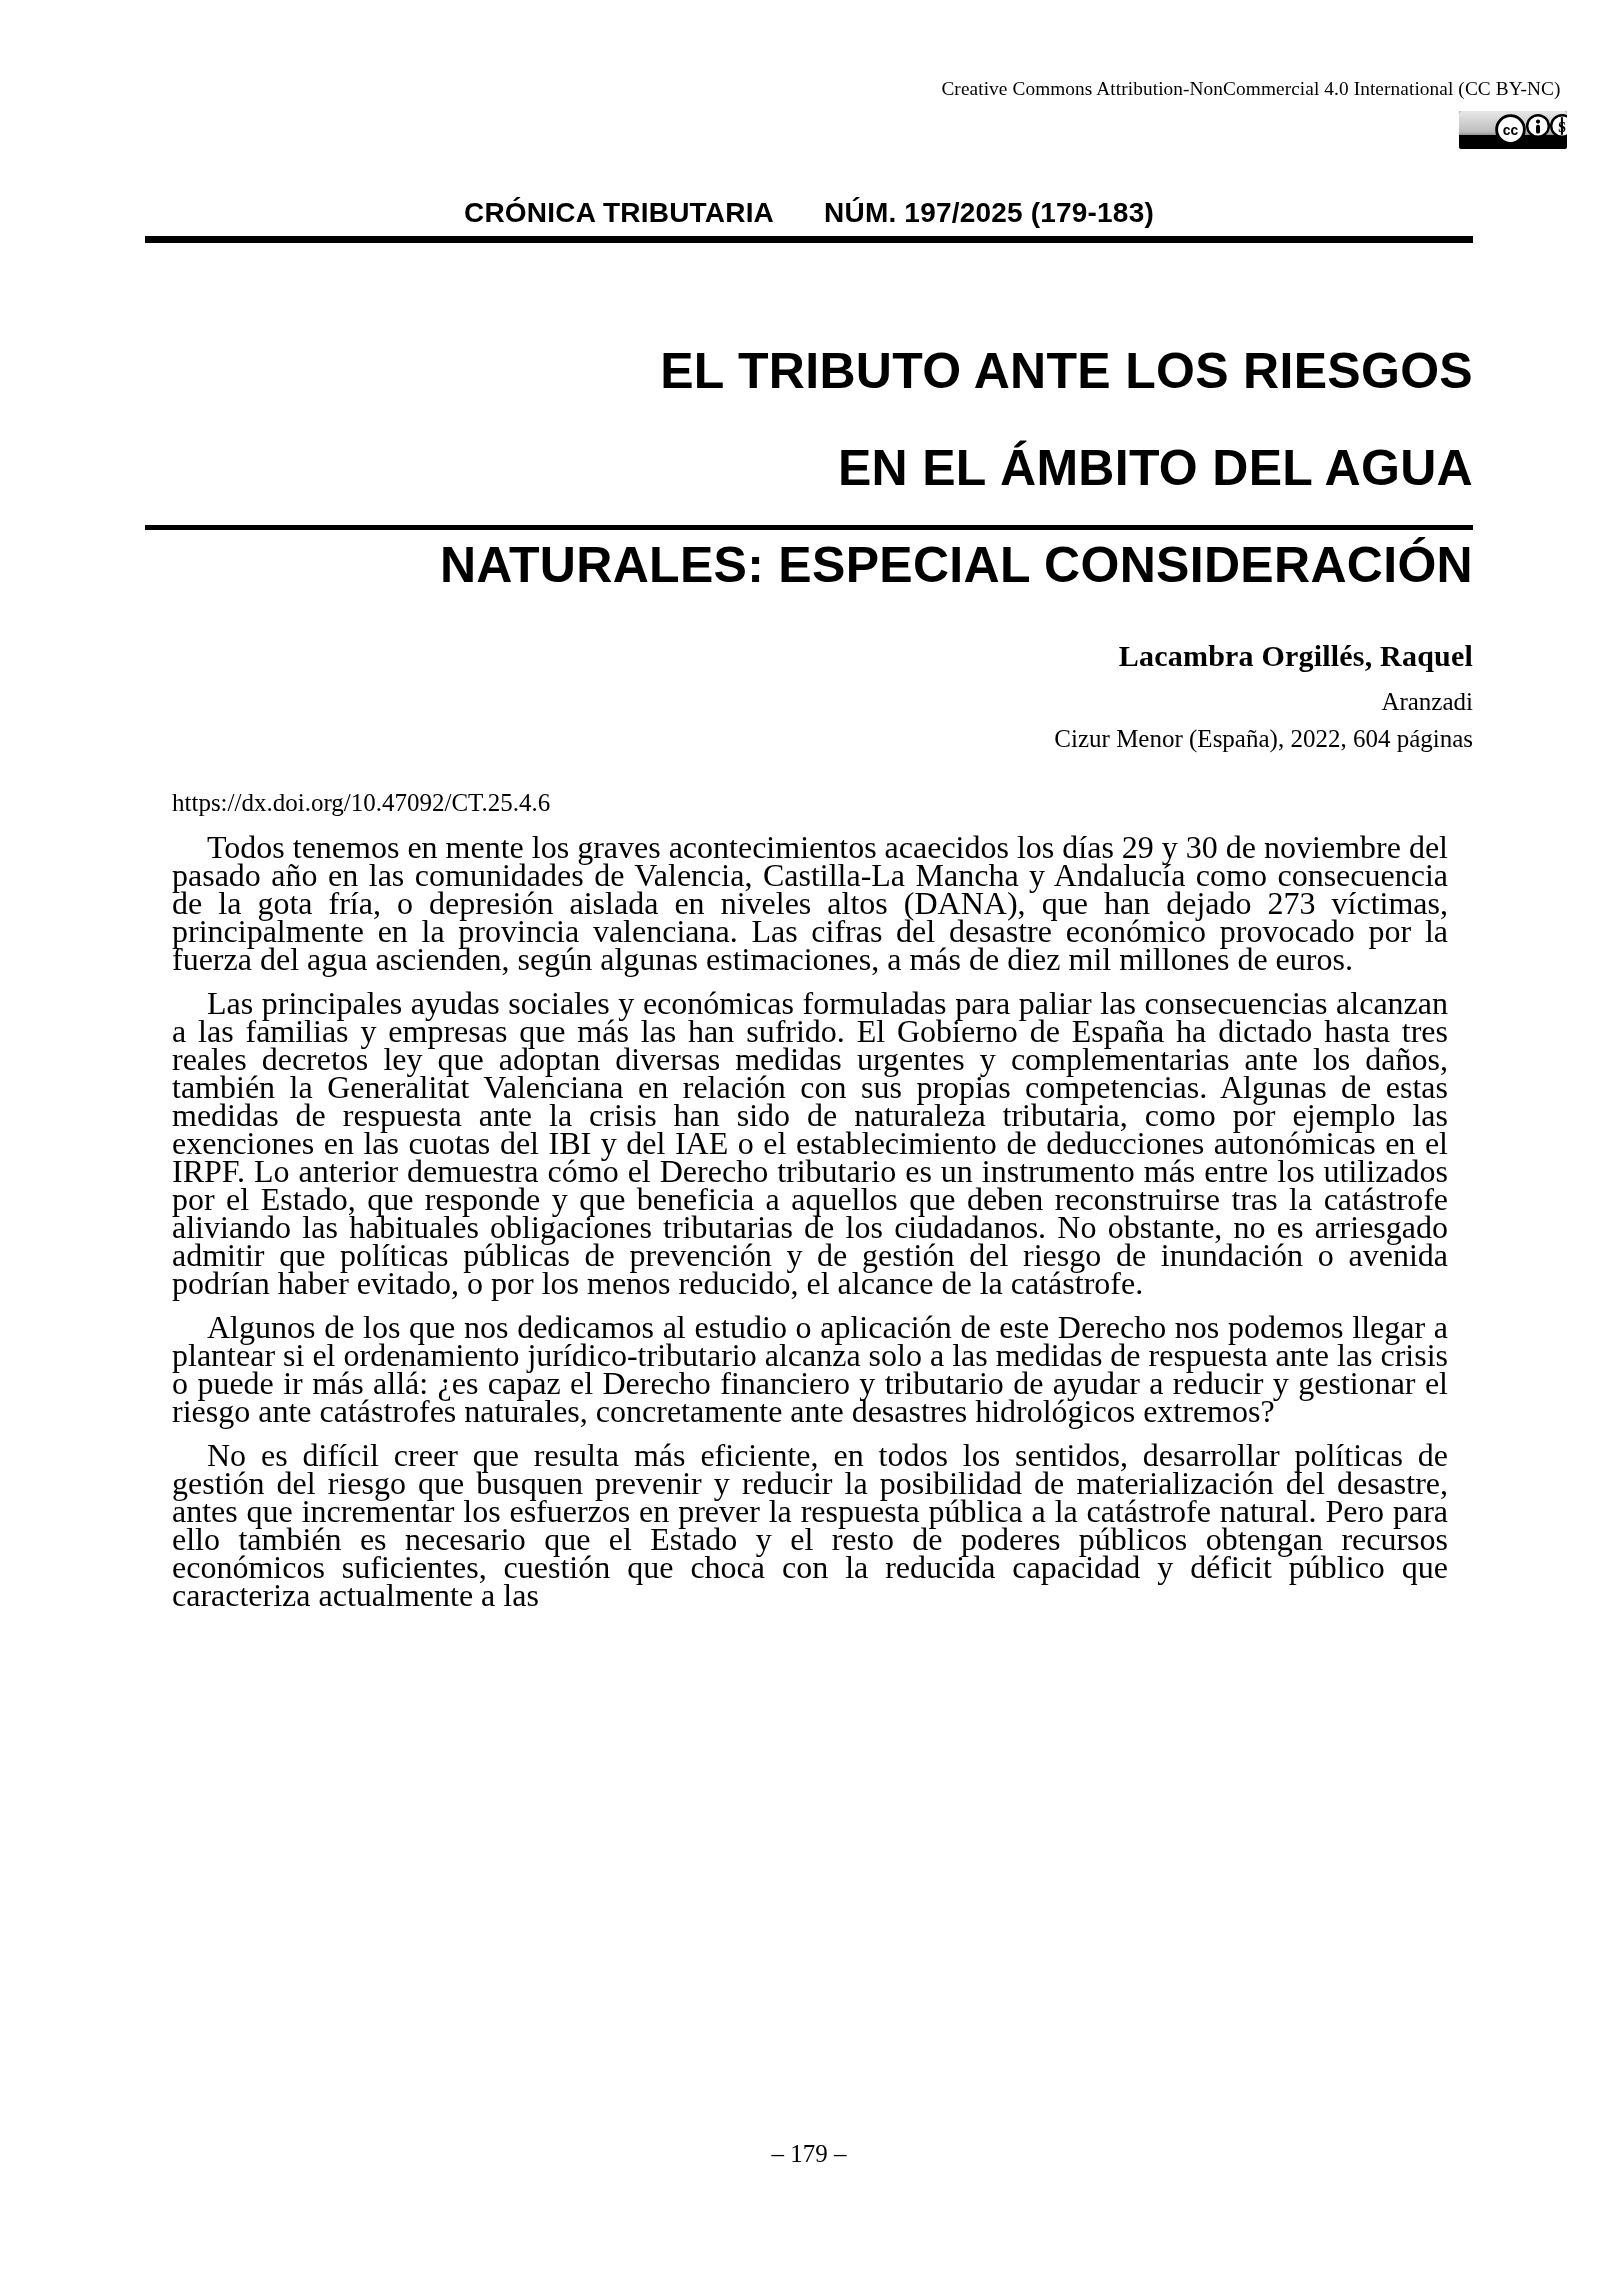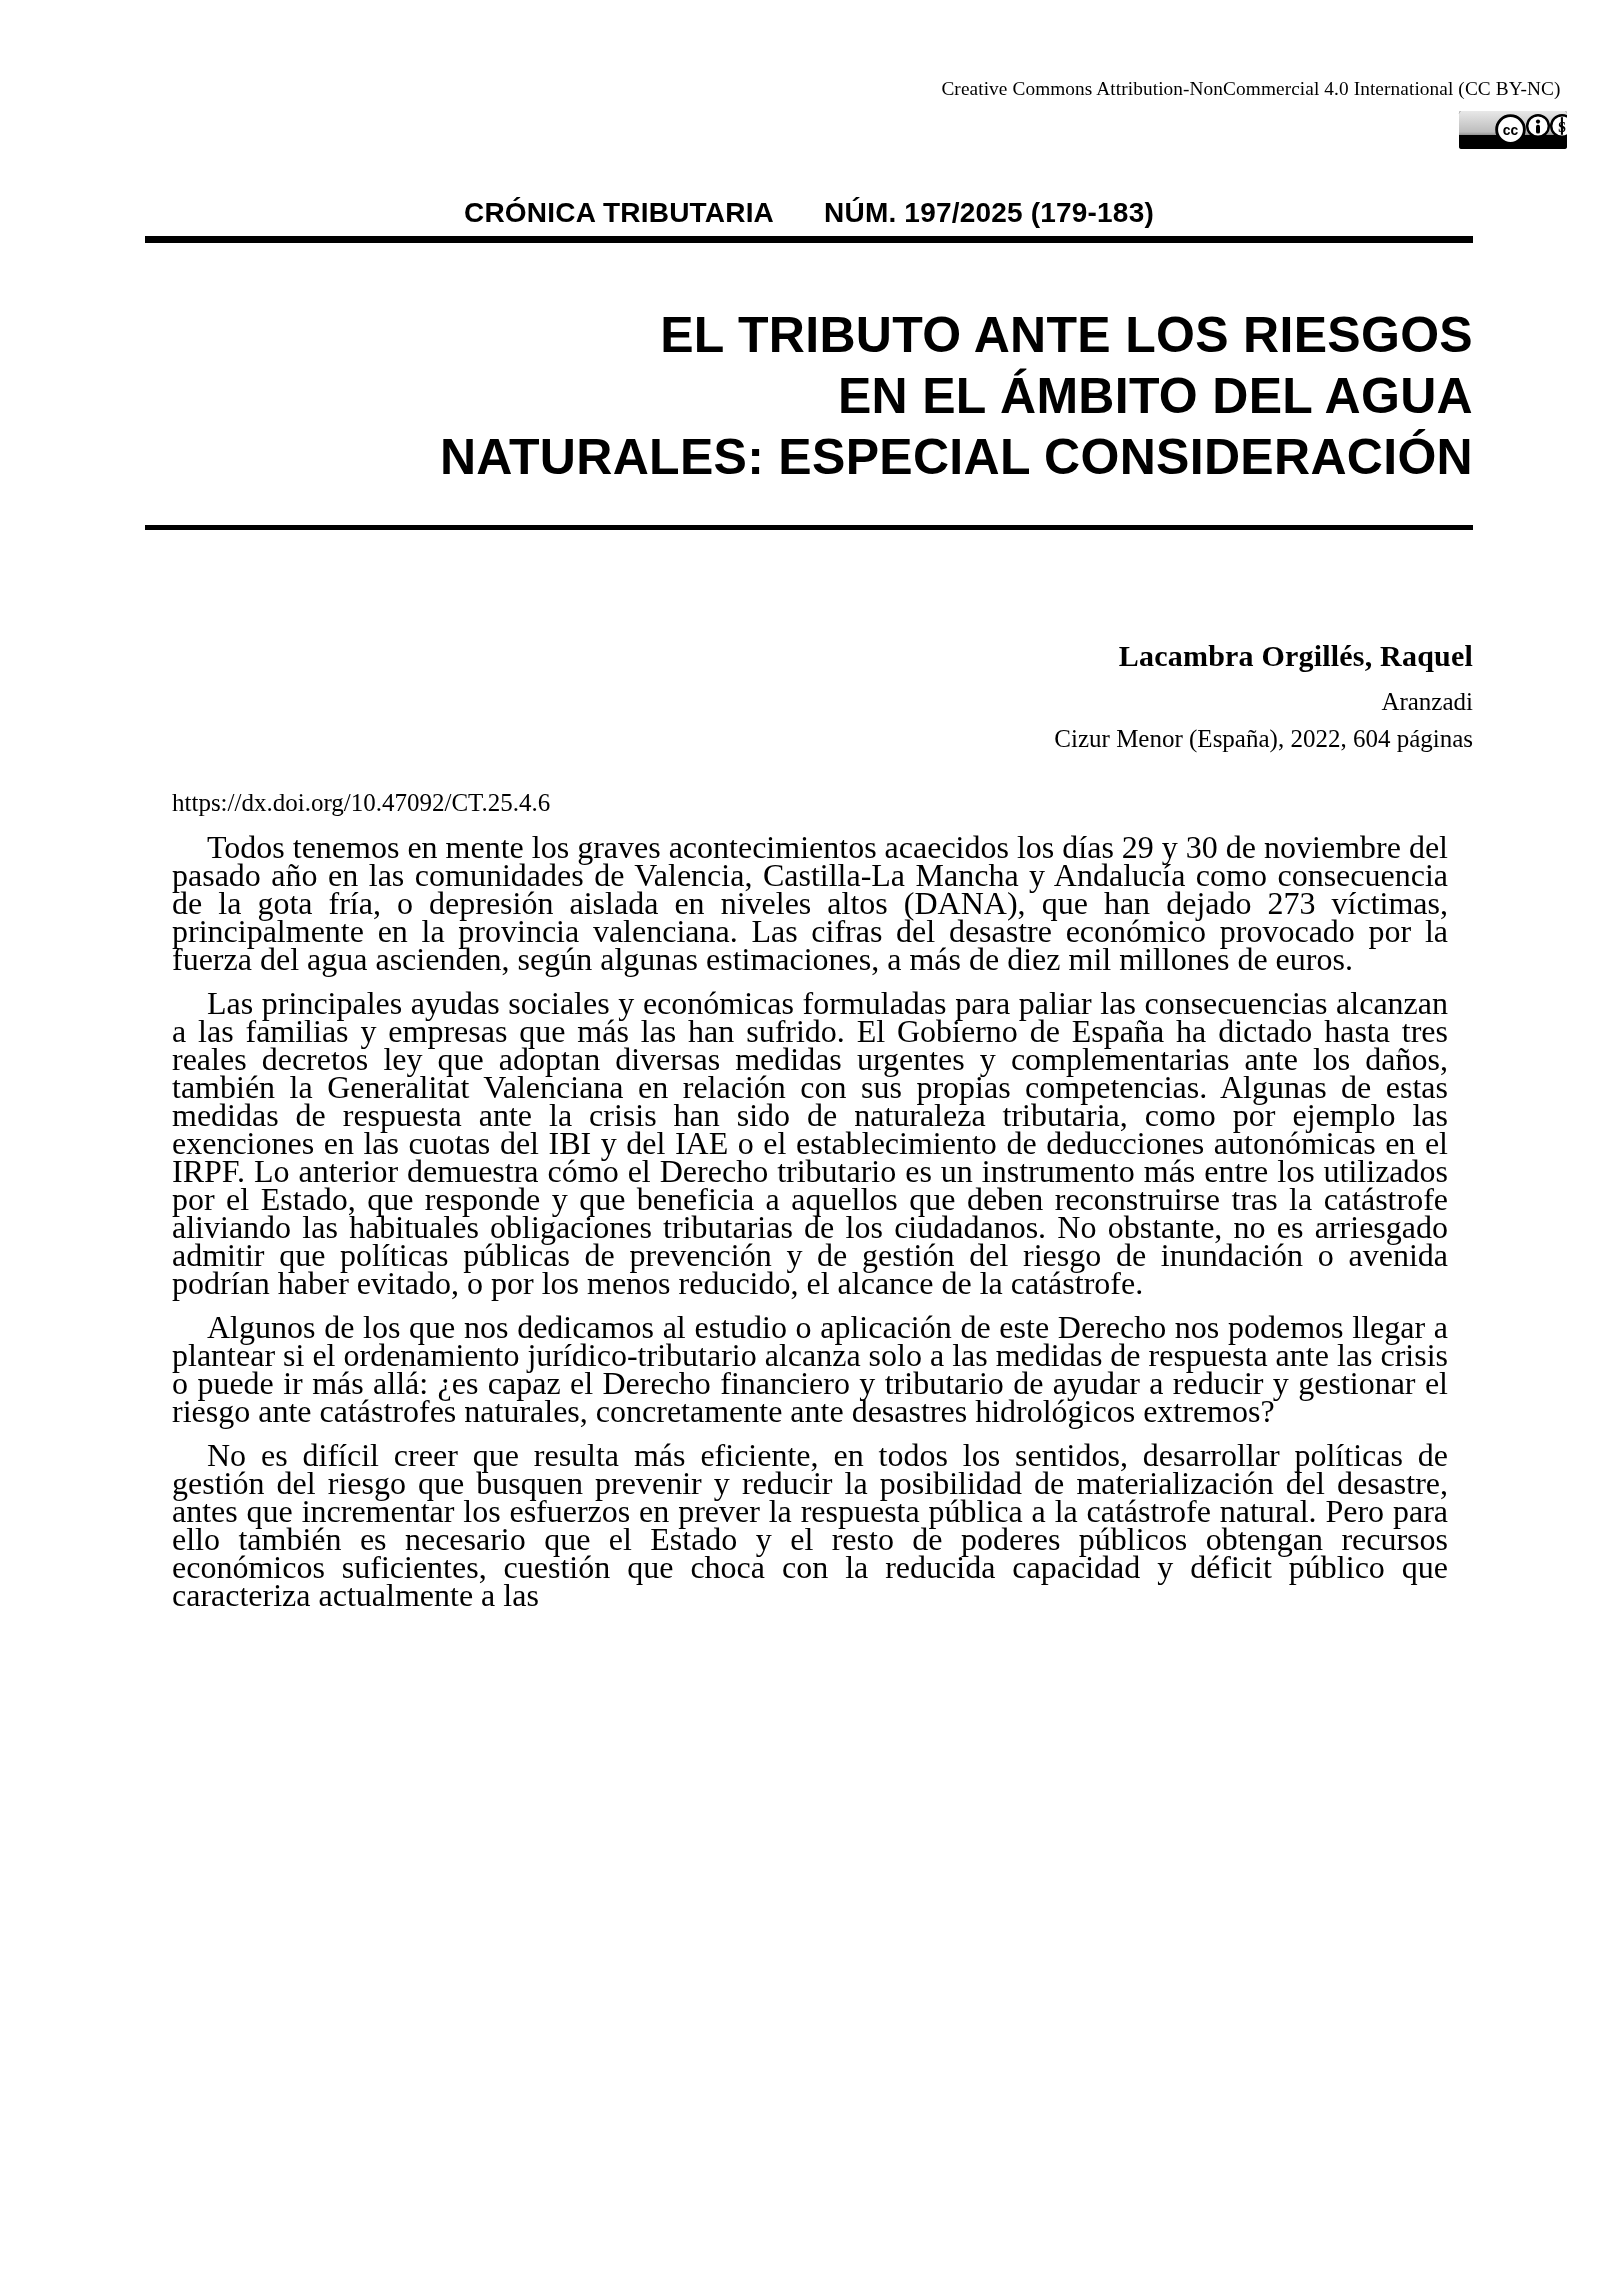--- a/index.html
+++ b/index.html
@@ -117,21 +117,21 @@
     top: 271px;
     left: 145px;
     right: 145px;
     text-align: right;
     font-family: "Liberation Sans Narrow", "Liberation Sans", "DejaVu Sans", sans-serif;
     font-weight: bold;
     font-size: 50px;
     line-height: 61px;
     letter-spacing: 0.3px;
   }
-  .doc-title .tline { display: block; }
+  .doc-title .tline { display: block; margin-top: 36px; }
 
   
   .credits {
     position: absolute;
     top: 637px;
     left: 145px;
     right: 145px;
     text-align: right;
   }
   .author-name {
@@ -250,15 +250,16 @@
 
   <div class="doi">https://dx.doi.org/10.47092/CT.25.4.6</div>
 
   <div class="body-text">
     <p>Todos tenemos en mente los graves acontecimientos acaecidos los días 29 y 30 de noviembre del pasado año en las comunidades de Valencia, Castilla-La Mancha y Andalucía como consecuencia de la gota fría, o depresión aislada en niveles altos (DANA), que han dejado 273 víctimas, principalmente en la provincia valenciana. Las cifras del desastre económico provocado por la fuerza del agua ascienden, según algunas estimaciones, a más de diez mil millones de euros.</p>
     <p>Las principales ayudas sociales y económicas formuladas para paliar las consecuencias alcanzan a las familias y empresas que más las han sufrido. El Gobierno de España ha dictado hasta tres reales decretos ley que adoptan diversas medidas urgentes y complementarias ante los daños, también la Generalitat Valenciana en relación con sus propias competencias. Algunas de estas medidas de respuesta ante la crisis han sido de naturaleza tributaria, como por ejemplo las exenciones en las cuotas del IBI y del IAE o el establecimiento de deducciones autonómicas en el IRPF. Lo anterior demuestra cómo el Derecho tributario es un instrumento más entre los utilizados por el Estado, que responde y que beneficia a aquellos que deben reconstruirse tras la catástrofe aliviando las habituales obligaciones tributarias de los ciudadanos. No obstante, no es arriesgado admitir que políticas públicas de prevención y de gestión del riesgo de inundación o avenida podrían haber evitado, o por los menos reducido, el alcance de la catástrofe.</p>
     <p>Algunos de los que nos dedicamos al estudio o aplicación de este Derecho nos podemos llegar a plantear si el ordenamiento jurídico-tributario alcanza solo a las medidas de respuesta ante las crisis o puede ir más allá: ¿es capaz el Derecho financiero y tributario de ayudar a reducir y gestionar el riesgo ante catástrofes naturales, concretamente ante desastres hidrológicos extremos?</p>
     <p>No es difícil creer que resulta más eficiente, en todos los sentidos, desarrollar políticas de gestión del riesgo que busquen prevenir y reducir la posibilidad de materialización del desastre, antes que incrementar los esfuerzos en prever la respuesta pública a la catástrofe natural. Pero para ello también es necesario que el Estado y el resto de poderes públicos obtengan recursos económicos suficientes, cuestión que choca con la reducida capacidad y déficit público que caracteriza actualmente a las</p>
   </div>
 
+  <div class="page-number">– 179 –</div>
 
 </div>
 
 
 </body></html>

